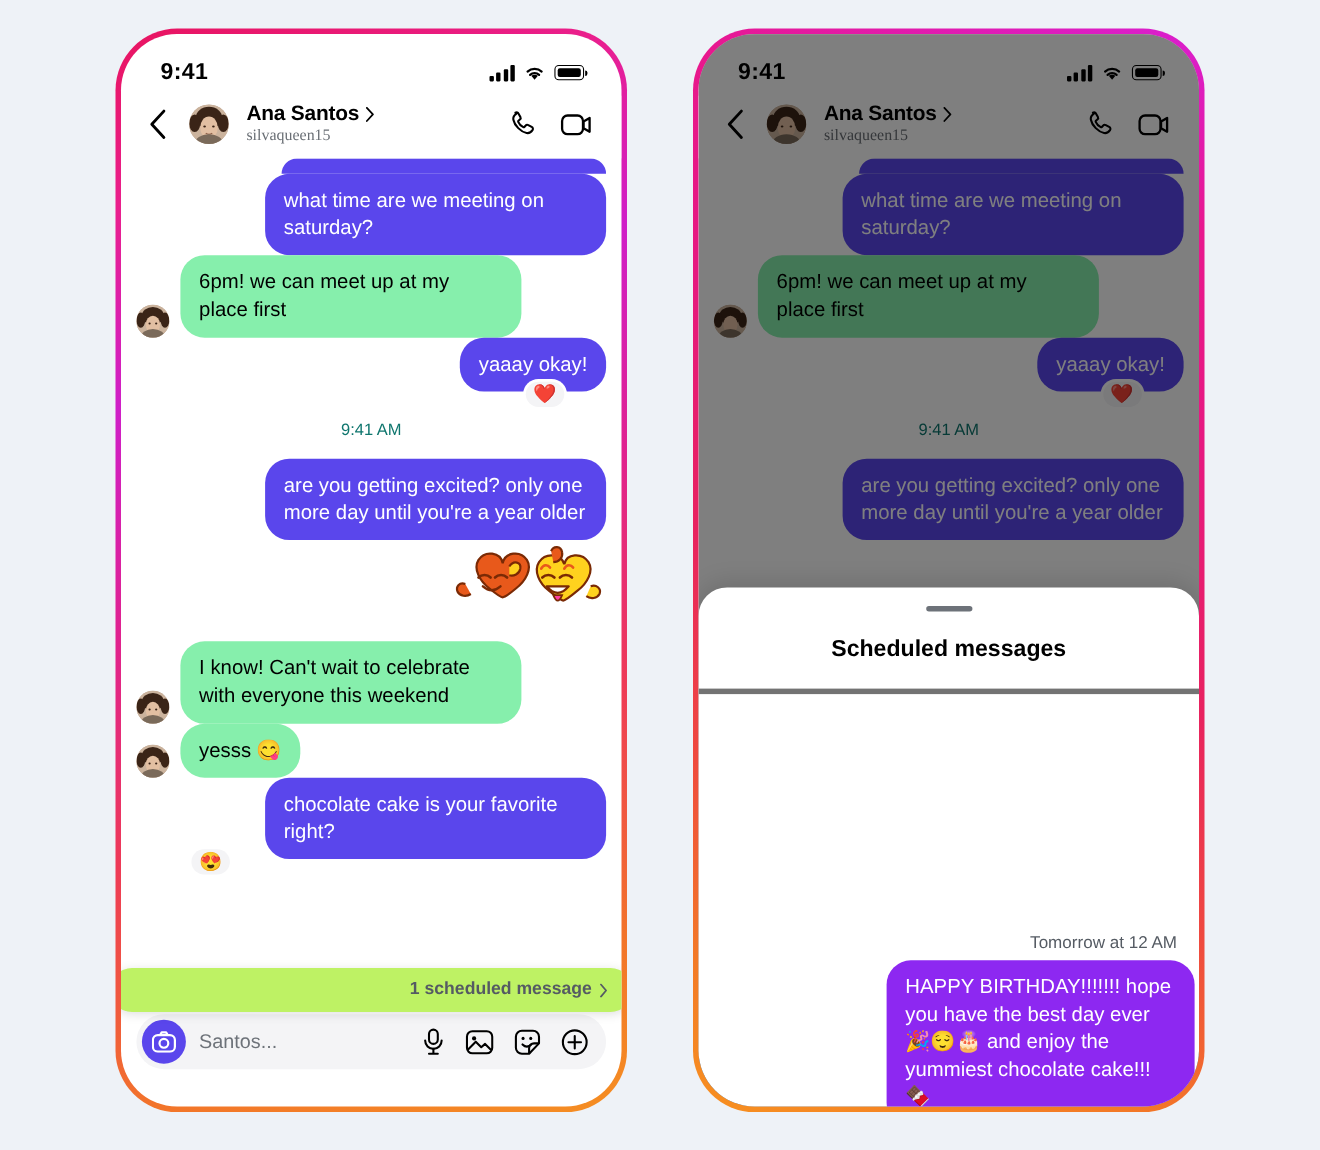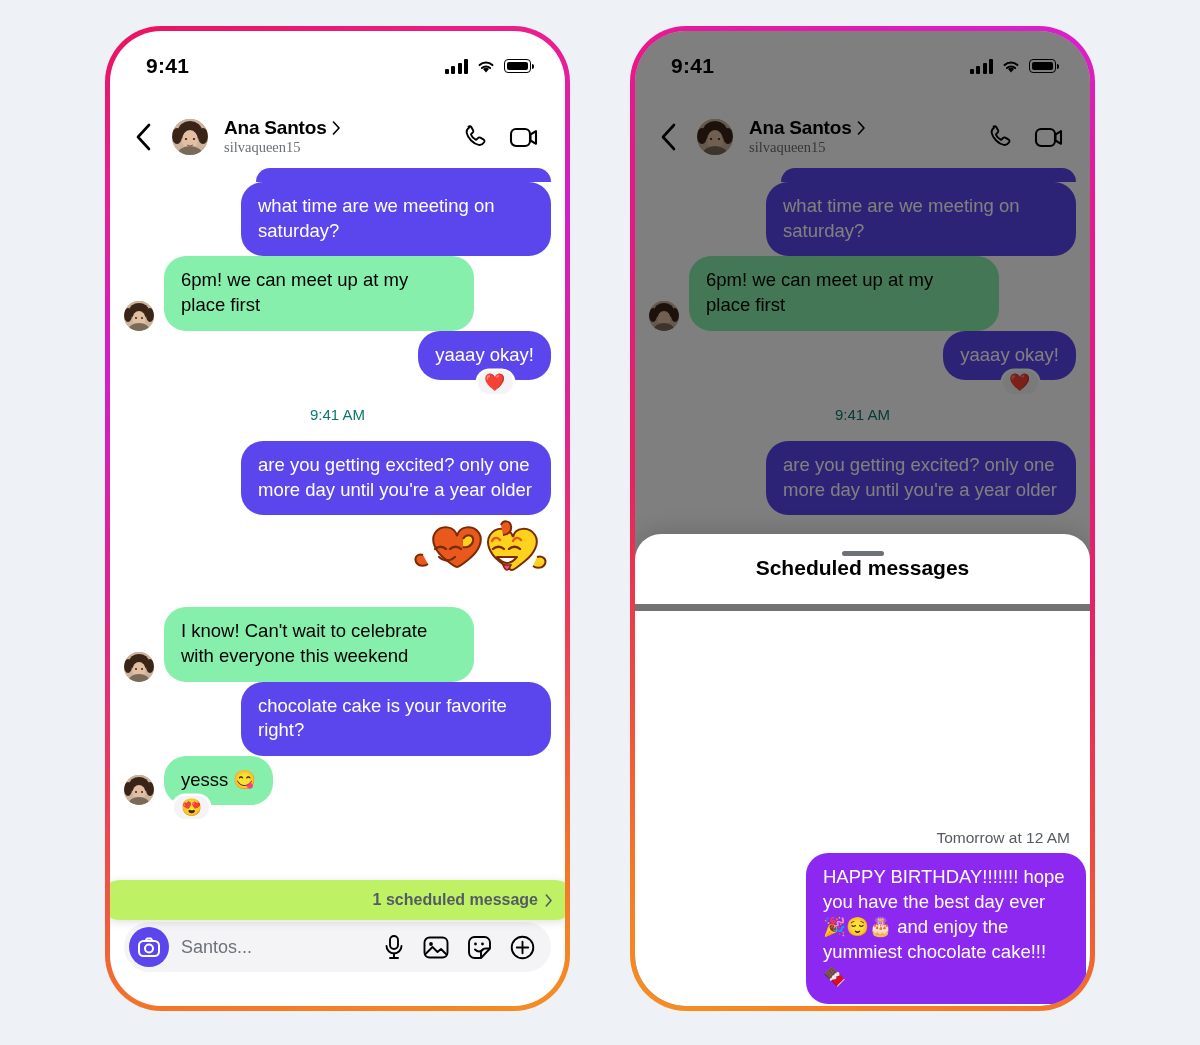--- a/index.html
+++ b/index.html
@@ -73,21 +73,21 @@
     width:2px; height:5px; background:#000; border-radius:0 2px 2px 0;
   }
   .batt span { display:block; width:100%; height:100%; background:#000; border-radius:2px; }
 
   
   .chat-header {
     display: flex; align-items: center;
     padding: 6px 26px 12px 22px;
     gap: 16px;
     background: #fff;
-    position: relative; z-index: 5; margin-top: 24px;
+    position: relative; z-index: 5;
   }
   .back-chevron { width: 22px; height: 30px; flex: none; margin-right: 2px; }
   .hdr-avatar {
     width: 36px; height: 36px; border-radius: 50%;
     flex: none; overflow: hidden;
     background: #b9a08d;
   }
   .hdr-names { flex: 1; min-width: 0; line-height: 1.12; }
   .hdr-name-row { display: flex; align-items: center; gap: 5px; }
   .hdr-name { font-size: 19px; font-weight: bold; color: #000; letter-spacing: -.2px; }
@@ -175,22 +175,22 @@
     border-radius: 26px 26px 51px 51px;
     z-index: 40;
     box-shadow: 0 -4px 22px rgba(0,0,0,.14);
   }
   .grabber {
     width: 42px; height: 5px; border-radius: 3px; background: #6d7279;
     margin: 17px auto 0 auto;
   }
   .sheet-title {
     text-align: center; font-size: 21px; font-weight: bold;
-    color: #000; padding-bottom: 24px;
-    border-bottom: 7px solid #737373;
+    color: #000; margin-top: 22px; padding-bottom: 24px;
+    border-bottom: 5px solid #737373;
   }
   .sheet-body { position: relative; height: 390px; padding: 0 18px; }
   .sched-time {
     position: absolute; right: 20px; top: 218px;
     font-size: 15.5px; color: #555b63;
   }
   .sched-bubble {
     position: absolute; right: 4px; top: 242px;
     width: 280px;
     background: #8d28f1; color: #fff;
@@ -326,39 +326,39 @@
               <ellipse cx="4" cy="14" rx="4" ry="7" fill="#3a2417"></ellipse>
               <ellipse cx="26" cy="14" rx="4" ry="7" fill="#3a2417"></ellipse>
               <ellipse cx="12" cy="17" rx="1" ry=".9" fill="#3a2417"></ellipse>
               <ellipse cx="18" cy="17" rx="1" ry=".9" fill="#3a2417"></ellipse>
               <ellipse cx="15" cy="30" rx="11" ry="8" fill="#7a6a5a"></ellipse>
             </svg>
           </span>
           <div class="bubble in">I know! Can't wait to celebrate with everyone this weekend</div>
         </div>
 
-        <div class="msg-row out">
-          <div class="bubble out">chocolate cake is your favorite right?</div>
-        </div>
-
         <div class="msg-row" style="margin-bottom:0">
           <span class="row-avatar">
             <svg viewBox="0 0 30 30" width="30" height="30">
               <rect width="30" height="30" fill="#cbb39d"></rect>
               <ellipse cx="15" cy="10" rx="10" ry="8" fill="#3a2417"></ellipse>
               <ellipse cx="15" cy="18" rx="6.5" ry="8" fill="#e2bfa2"></ellipse>
               <ellipse cx="4" cy="14" rx="4" ry="7" fill="#3a2417"></ellipse>
               <ellipse cx="26" cy="14" rx="4" ry="7" fill="#3a2417"></ellipse>
               <ellipse cx="12" cy="17" rx="1" ry=".9" fill="#3a2417"></ellipse>
               <ellipse cx="18" cy="17" rx="1" ry=".9" fill="#3a2417"></ellipse>
               <ellipse cx="15" cy="30" rx="11" ry="8" fill="#7a6a5a"></ellipse>
             </svg>
           </span>
           <div class="bubble in">yesss 😋</div>
         </div>
+
+        <div class="msg-row out">
+          <div class="bubble out">chocolate cake is your favorite right?</div>
+        </div>
         <div class="reaction-wrap in">
           <span class="reaction">😍</span>
         </div>
 
       </div>
 
       <div class="sched-banner">
         <span class="sched-banner-text">1 scheduled message</span>
         <svg class="sched-chev" viewBox="0 0 8 13">
           <path d="M1.3 1 6 6.5 1.3 12" stroke="#555b63" stroke-width="1.6" fill="none" stroke-linecap="round" stroke-linejoin="round"></path>

